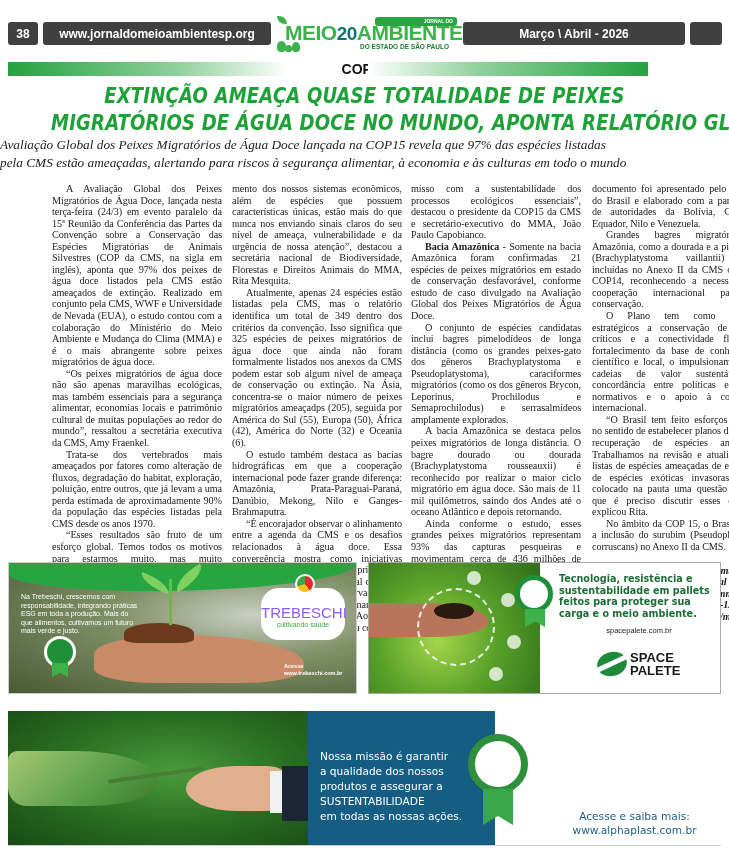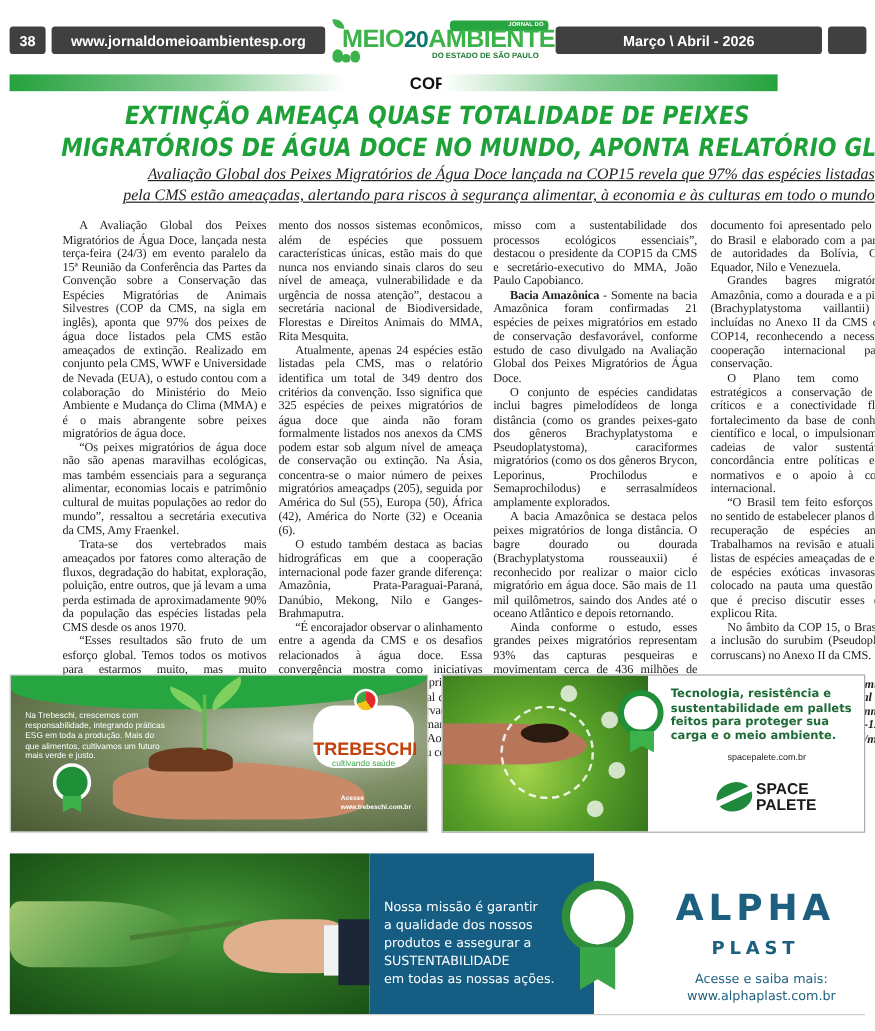--- a/index.html
+++ b/index.html
@@ -36,23 +36,23 @@
   .sb-right { position: absolute; right: 0; top: 0; width: 280px; height: 14px;
               background: linear-gradient(to left, #25a23e 0%, #8dd09a 60%, #ffffff 100%); }
   .sb-label { position: absolute; left: 280px; width: 153px; top: -1px; text-align: center;
               font-family: "Liberation Sans", sans-serif; font-weight: bold; font-size: 14px; color: #111; }
 
   
   .headline { position: absolute; top: 83px; left: 0; width: 729px; text-align: center;
               font-family: "DejaVu Sans", sans-serif; font-weight: bold; font-style: italic;
               color: #1fa13a; font-size: 21px; line-height: 27px; letter-spacing: 0.2px;
               transform: scaleX(0.86); transform-origin: center; white-space: nowrap; }
-  .subtitle { position: absolute; top: 136px; left: 0; width: 729px; text-align: right;
+  .subtitle { position: absolute; top: 136px; left: 0; width: 729px; text-align: left;
               font-family: "Liberation Serif", serif; font-style: italic; font-size: 13.3px; line-height: 18px;
-              color: #222; text-decoration: underline; }
+              color: #222; }
 
   
   .article { position: absolute; top: 183px; left: 8px; width: 714px; height: 370px; }
   .col { position: absolute; top: 0; width: 170px; font-size: 10.2px; line-height: 11.55px;
          text-align: justify; color: #222; letter-spacing: -0.1px; margin-left: 44px; }
   .col p { text-indent: 14px; }
   .col p.noindent { text-indent: 0; }
   .c1 { left: 0; } .c2 { left: 180px; } .c3 { left: 359px; } .c4 { left: 540px; width: 174px; }
   .bold-lead { font-weight: bold; }
   .credit { margin-top: 12px; text-align: right; font-style: italic; font-weight: bold; font-size: 10.2px; line-height: 11.5px; }
@@ -75,22 +75,22 @@
                 border-radius: 40% 60% 30% 30%; }
   .treb-sprout { position: absolute; left: 160px; top: 16px; width: 3px; height: 46px; background: #5bbf4a; }
   .treb-leaf1 { position: absolute; left: 130px; top: 14px; width: 32px; height: 12px; background: #7fd061;
                 border-radius: 0 100% 0 100%; transform: rotate(20deg); }
   .treb-leaf2 { position: absolute; left: 163px; top: 8px; width: 34px; height: 14px; background: #7fd061;
                 border-radius: 100% 0 100% 0; transform: rotate(-30deg); }
   .treb-logo { position: absolute; left: 252px; top: 25px; width: 84px; height: 52px; background: #ffffff;
                border-radius: 18px; text-align: center; }
   .treb-mark { position: absolute; left: 34px; top: -14px; width: 20px; height: 20px; border-radius: 50%;
                background: conic-gradient(#e22c2c 0 40%, #f7c21c 40% 70%, #39a845 70% 100%); border: 2px solid #fff; }
-  .treb-name { display: block; margin-top: 28px; font-family: "Liberation Sans", sans-serif; font-weight: bold;
-               font-size: 15px; color: #c2410c; }
+  .treb-name { display: block; margin-top: 16px; font-family: "Liberation Sans", sans-serif; font-weight: normal;
+               font-size: 15px; color: #8b5cf6; }
   .treb-slogan { display: block; font-family: "Liberation Sans", sans-serif; font-size: 7px; color: #39a845; }
   .treb-url { position: absolute; left: 275px; top: 100px; font-family: "Liberation Sans", sans-serif;
               font-size: 5.5px; line-height: 7px; color: #fff; font-weight: bold; }
 
   .ad-space { left: 368px; top: 562px; width: 353px; height: 132px; border: 1px solid #aaa; background: #ffffff; }
   .space-photo { position: absolute; left: 0; top: 0; width: 171px; height: 100%;
                  background: radial-gradient(circle at 40% 60%, #a6d54a 0%, #5aa22a 45%, #2e6d1a 100%); }
   .space-circle { position: absolute; left: 48px; top: 25px; width: 78px; height: 78px; border-radius: 50%;
                   border: 2px dashed rgba(255,255,255,0.85); }
   .space-hands { position: absolute; left: 0; top: 40px; width: 120px; height: 34px; background: #b7765a;
@@ -267,21 +267,17 @@
   <div class="alpha-blue"></div>
   <div class="alpha-msg">
     <div>Nossa missão é garantir</div>
     <div>a qualidade dos nossos</div>
     <div>produtos e assegurar a</div>
     <div>SUSTENTABILIDADE</div>
     <div>em todas as nossas ações.</div>
   </div>
   <div class="alpha-badge"></div>
   <div class="alpha-ribbon"></div>
-  <div class="alpha-logo">
-    <span class="alpha-name">ALPHA</span>
-    <span class="alpha-sub">PLAST</span>
-  </div>
   <div class="alpha-cta">
     <div>Acesse e saiba mais:</div>
     <div>www.alphaplast.com.br</div>
   </div>
 </div>
 
 </body></html>

